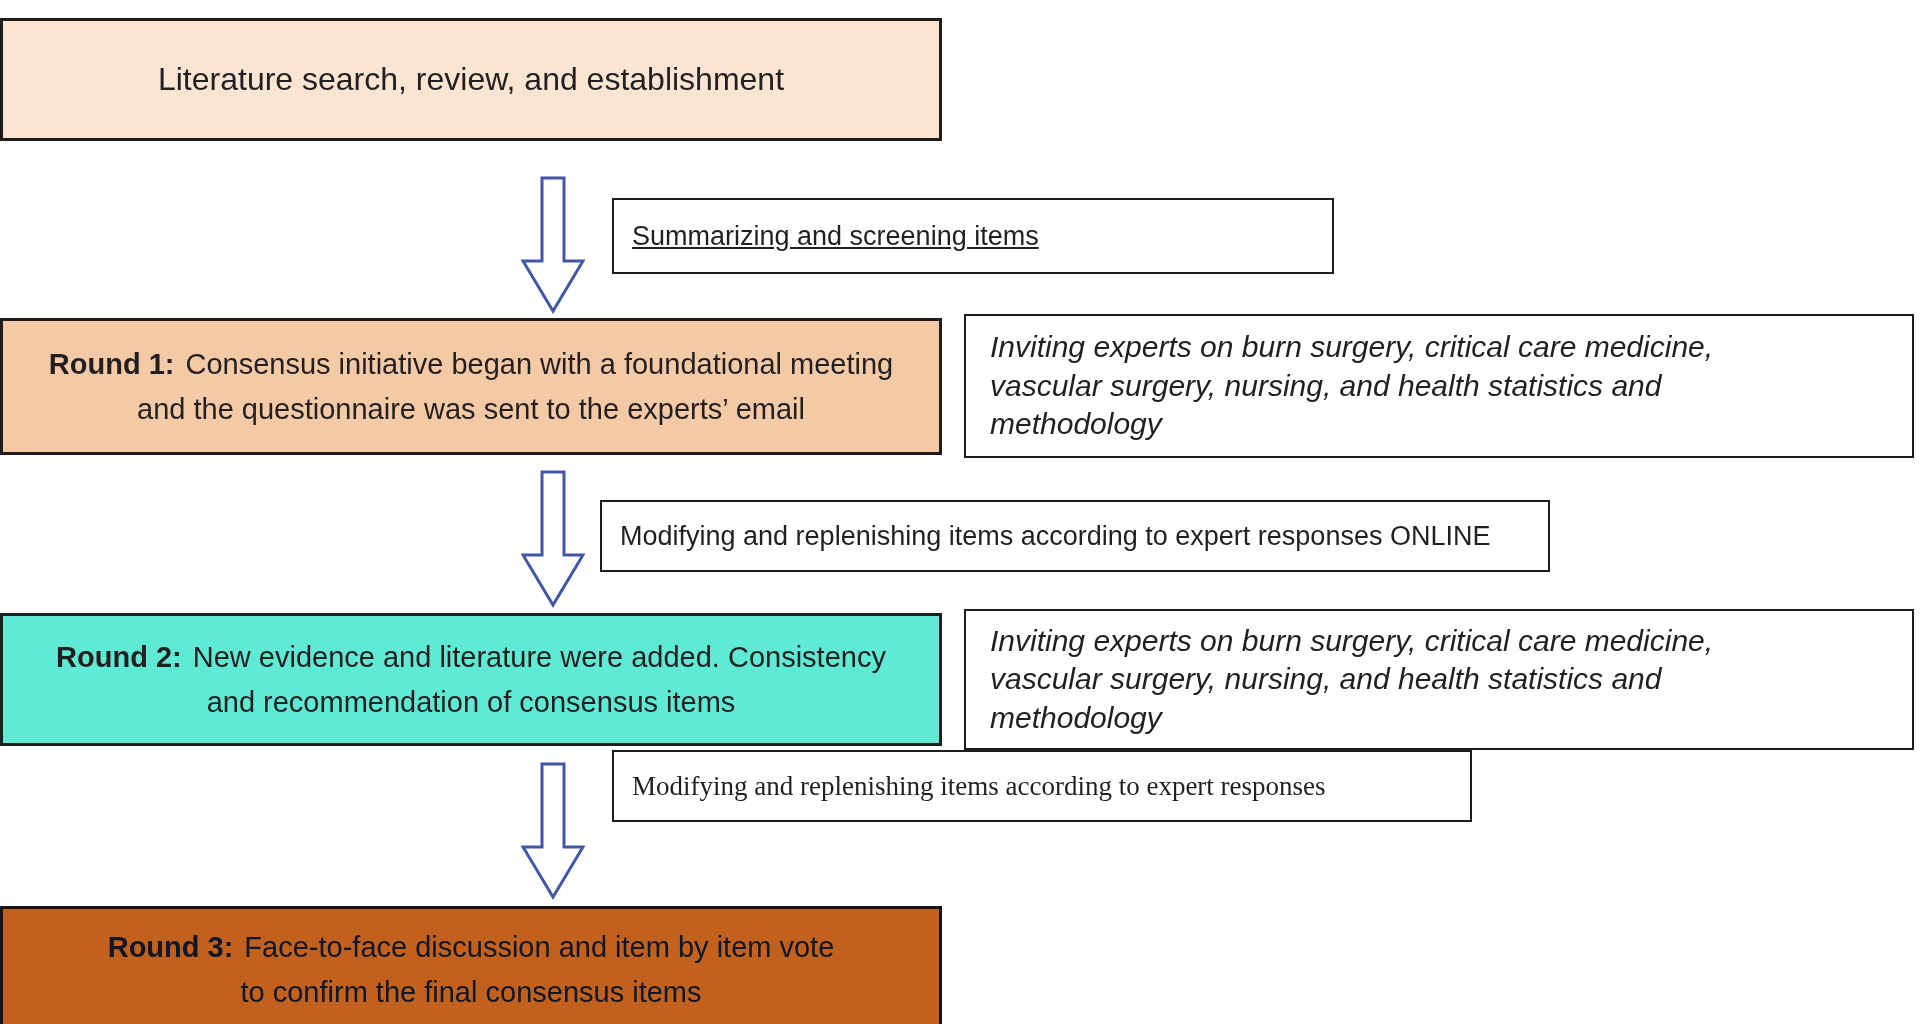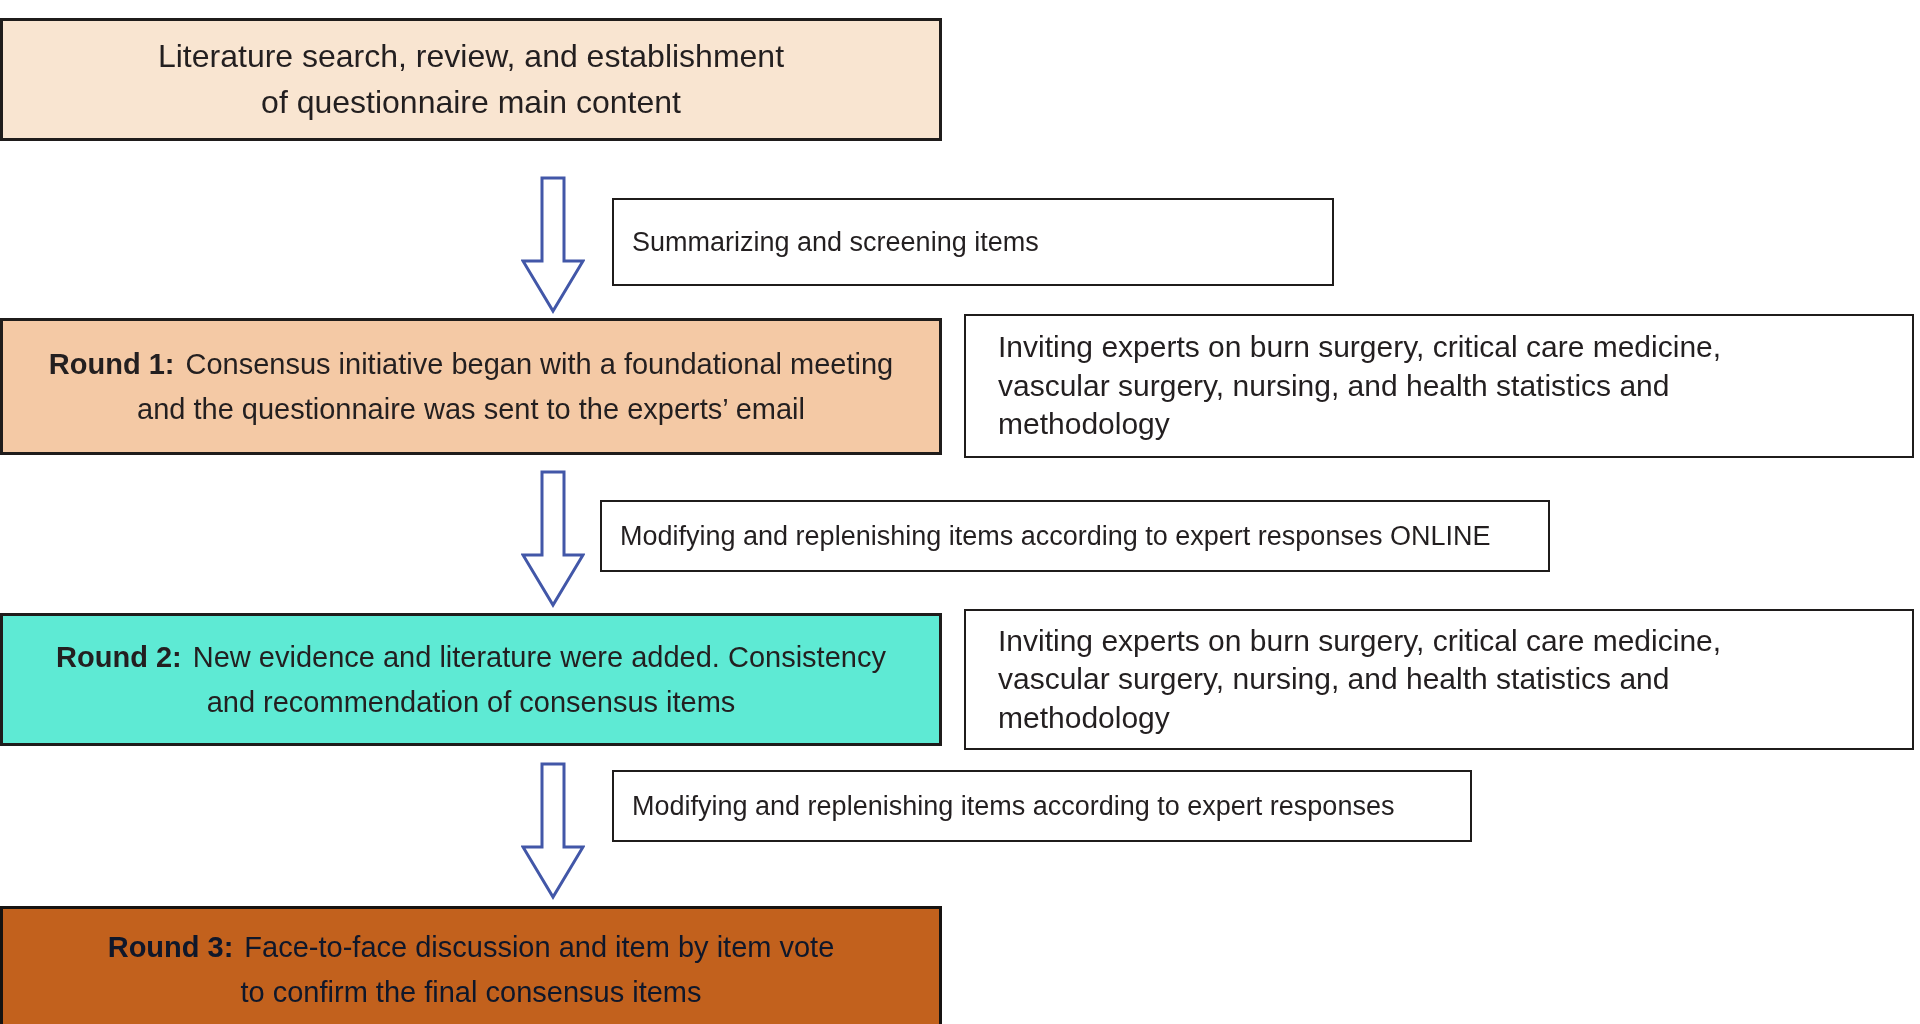--- a/index.html
+++ b/index.html
@@ -18,46 +18,45 @@
   .round{left:0;width:942px;font-size:29px;line-height:1.55;}
   .round-1{top:300px;height:137px;background:#f4c9a5;}
   .round-2{top:595px;height:133px;background:#5eead4;}
   .round-3{top:888px;height:128px;background:#c2611d;color:#0f172a;border-color:#161311;}
   .rline{width:100%;text-align:center;white-space:nowrap;}
   .rlabel{font-weight:bold;margin-right:11px;}
 
   
   .note-box{background:#ffffff;border-width:2.5px;display:flex;align-items:center;
     font-size:27px;padding:0 18px;white-space:nowrap;}
-  .note-a{left:612px;top:180px;width:722px;height:88px;}
+  .note-a{left:612px;top:180px;width:722px;height:76px;text-decoration:underline;}
   .note-b{left:600px;top:482px;width:950px;height:72px;}
-  .note-c{left:612px;top:752px;width:860px;height:72px;}
+  .note-c{left:612px;top:732px;width:860px;height:72px;font-family:Liberation Serif, serif;}
 
   
   .side-box{left:964px;width:950px;background:#ffffff;border-width:2.5px;
     font-size:30px;line-height:1.28;display:flex;flex-direction:column;justify-content:center;
-    padding:0 32px;}
+    padding:0 24px;font-style:italic;}
   .side-1{top:296px;height:144px;}
   .side-2{top:591px;height:141px;}
   .sline{display:block;white-space:nowrap;}
 
   
   .arrow{position:absolute;left:521px;width:64px;height:138px;}
   .arrow-1{top:158px;}
   .arrow-2{top:452px;}
   .arrow-3{top:744px;}
 </style>
 </head>
 <body>
 
 <div class="canvas">
 
   <div class="box top-box stack">
     <span>Literature search, review, and establishment</span>
-    <span>of questionnaire main content</span>
   </div>
 
   <svg class="arrow arrow-1" viewBox="0 0 64 138">
     <polygon points="21,2 43,2 43,85 62,85 32,135 2,85 21,85" fill="#ffffff" stroke="#4257a8" stroke-width="3" stroke-linejoin="miter"></polygon>
   </svg>
   <div class="box note-box note-a">
     <span>Summarizing and screening items</span>
   </div>
 
   <div class="box round round-1 stack">

